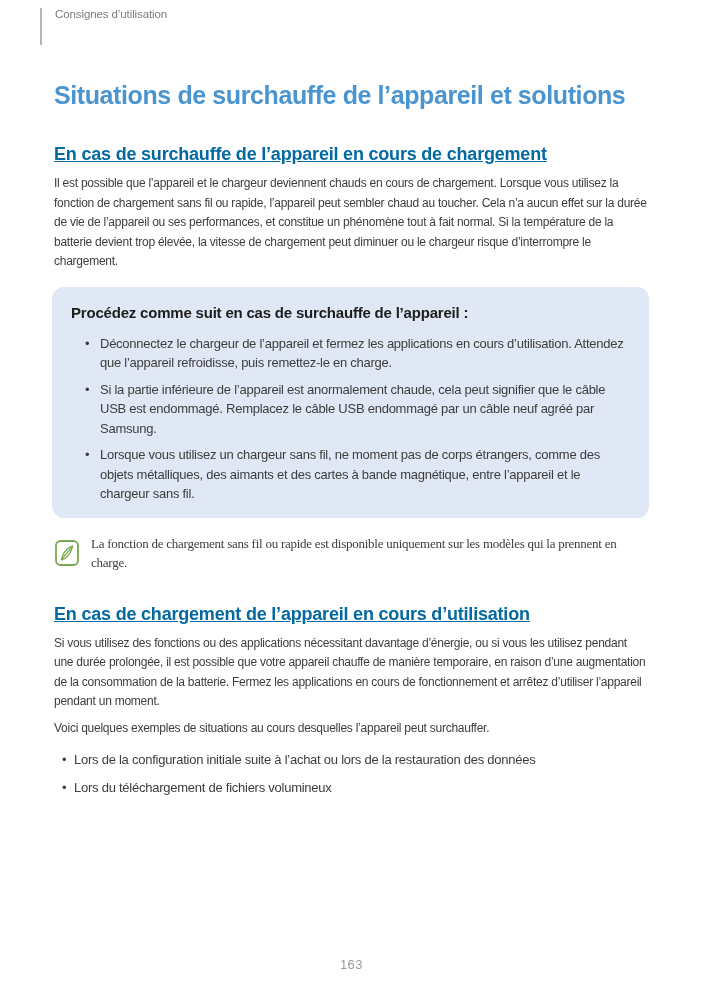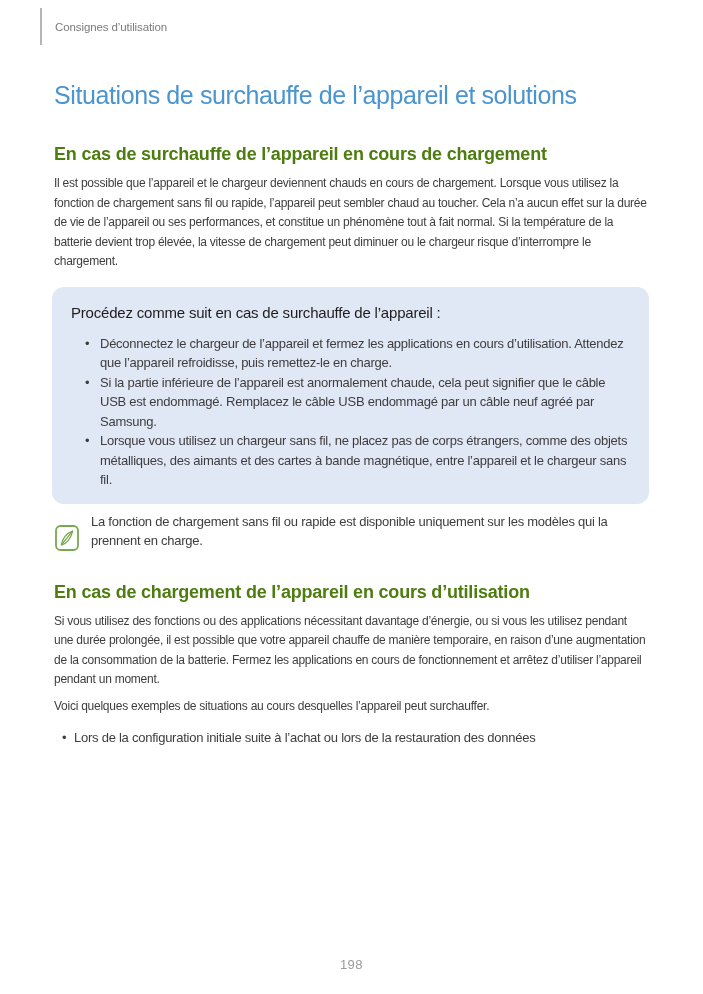--- a/index.html
+++ b/index.html
@@ -14,51 +14,52 @@
     overflow: hidden;
   }
   .content { padding: 0 54px; }
 
   
   .running-header {
     position: absolute;
     top: 8px;
     left: 40px;
     display: flex;
-    align-items: center;
+    align-items: flex-start;
   }
   .header-rule {
     display: inline-block;
     width: 2px;
     height: 37px;
     background: #b5b5b5;
   }
   .header-text {
     margin-left: 13px;
     font-size: 11.5px;
     letter-spacing: -0.1px;
     color: #7b7b7b;
   }
 
   h1.page-title {
     margin: 0;
     padding-top: 80px;
     font-size: 25px;
     line-height: 30px;
-    font-weight: 400;
+    font-weight: 700;
     letter-spacing: -0.4px;
     color: #4a94d0;
   }
   h2.section-heading {
     margin: 33px 0 0 0;
     font-size: 18px;
     line-height: 22px;
     font-weight: 700;
     letter-spacing: -0.2px;
-    color: #4d7c0f;
+    color: #0369a1;
+    text-decoration: underline;
   }
   h2.section-heading.second { margin-top: 30px; }
 
   p.body-text {
     margin: 9px 0 0 0;
     font-size: 12px;
     line-height: 19.5px;
     letter-spacing: -0.25px;
     color: #3d3d3d;
   }
@@ -69,32 +70,33 @@
     margin: 15px 0 0 -2px;
     width: 597px;
     background: #e0e7f5;
     border-radius: 12px;
     padding: 16px 20px 14px 19px;
   }
   .callout-heading {
     margin: 0;
     font-size: 15px;
     line-height: 19px;
-    font-weight: 400;
+    font-weight: 700;
     letter-spacing: -0.2px;
     color: #1d1d1d;
   }
   ul.bullet-list {
     list-style: none;
     margin: 12px 0 0 0;
     padding: 0;
   }
   ul.bullet-list li {
     position: relative;
     padding-left: 29px;
+    margin-top: 7px;
     font-size: 13px;
     line-height: 19.5px;
     letter-spacing: -0.25px;
     color: #3d3d3d;
   }
   ul.bullet-list li::before {
     content: "•";
     position: absolute;
     left: 14px;
     top: 0;
@@ -120,23 +122,24 @@
   ul.plain-list li::before {
     content: "•";
     position: absolute;
     left: 8px;
     top: 0;
     color: #3d3d3d;
   }
 
   
   .note {
-    margin-top: 8px;
+    margin-top: 16px;
     display: flex;
-    align-items: flex-end;
+    align-items: center;
+    font-family: Liberation Serif, serif;
   }
   .note-icon {
     flex: 0 0 auto;
     width: 24px;
     height: 26px;
     margin-left: 1px;
   }
   .note p {
     margin: 0 0 0 12px;
     font-size: 13px;
@@ -172,21 +175,21 @@
 
     <h2 class="section-heading">En cas de surchauffe de l’appareil en cours de chargement</h2>
 
     <p class="body-text">Il est possible que l’appareil et le chargeur deviennent chauds en cours de chargement. Lorsque vous utilisez la fonction de chargement sans fil ou rapide, l’appareil peut sembler chaud au toucher. Cela n’a aucun effet sur la durée de vie de l’appareil ou ses performances, et constitue un phénomène tout à fait normal. Si la température de la batterie devient trop élevée, la vitesse de chargement peut diminuer ou le chargeur risque d’interrompre le chargement.</p>
 
     <div class="callout">
       <h3 class="callout-heading">Procédez comme suit en cas de surchauffe de l’appareil :</h3>
       <ul class="bullet-list">
         <li>Déconnectez le chargeur de l’appareil et fermez les applications en cours d’utilisation. Attendez que l’appareil refroidisse, puis remettez-le en charge.</li>
         <li>Si la partie inférieure de l’appareil est anormalement chaude, cela peut signifier que le câble USB est endommagé. Remplacez le câble USB endommagé par un câble neuf agréé par Samsung.</li>
-        <li>Lorsque vous utilisez un chargeur sans fil, ne placez pas de corps étrangers, comme des objets métalliques, des aimants et des cartes à bande magnétique, entre l’appareil et le chargeur sans fil.</li>
+        <li>Lorsque vous utilisez un chargeur sans fil, ne moment pas de corps étrangers, comme des objets métalliques, des aimants et des cartes à bande magnétique, entre l’appareil et le chargeur sans fil.</li>
       </ul>
     </div>
 
     <div class="note">
       <span class="note-icon">
         <svg width="24" height="26" viewBox="0 0 24 26" aria-hidden="true">
           <rect x="1" y="1" width="22" height="24" rx="4.5" fill="none" stroke="#7aa850" stroke-width="1.8"></rect>
           <path d="M6.3 20 L17.8 5.8" fill="none" stroke="#7aa850" stroke-width="1.2"></path>
           <path d="M6.3 20 C7.6 13.2 11.6 8.2 17.8 5.8" fill="none" stroke="#7aa850" stroke-width="1.3"></path>
           <path d="M6.3 20 C11.4 18.8 15.6 13.8 17.8 5.8" fill="none" stroke="#7aa850" stroke-width="1.3"></path>
@@ -196,19 +199,20 @@
     </div>
 
     <h2 class="section-heading second">En cas de chargement de l’appareil en cours d’utilisation</h2>
 
     <p class="body-text">Si vous utilisez des fonctions ou des applications nécessitant davantage d’énergie, ou si vous les utilisez pendant une durée prolongée, il est possible que votre appareil chauffe de manière temporaire, en raison d’une augmentation de la consommation de la batterie. Fermez les applications en cours de fonctionnement et arrêtez d’utiliser l’appareil pendant un moment.</p>
 
     <p class="body-text tight">Voici quelques exemples de situations au cours desquelles l’appareil peut surchauffer.</p>
 
     <ul class="plain-list">
       <li>Lors de la configuration initiale suite à l’achat ou lors de la restauration des données</li>
+      <li>Lors du téléchargement de fichiers volumineux</li>
     </ul>
 
   </div>
 
-  <div class="page-number">198</div>
+  <div class="page-number">163</div>
 
 </div>
 
 </body></html>

